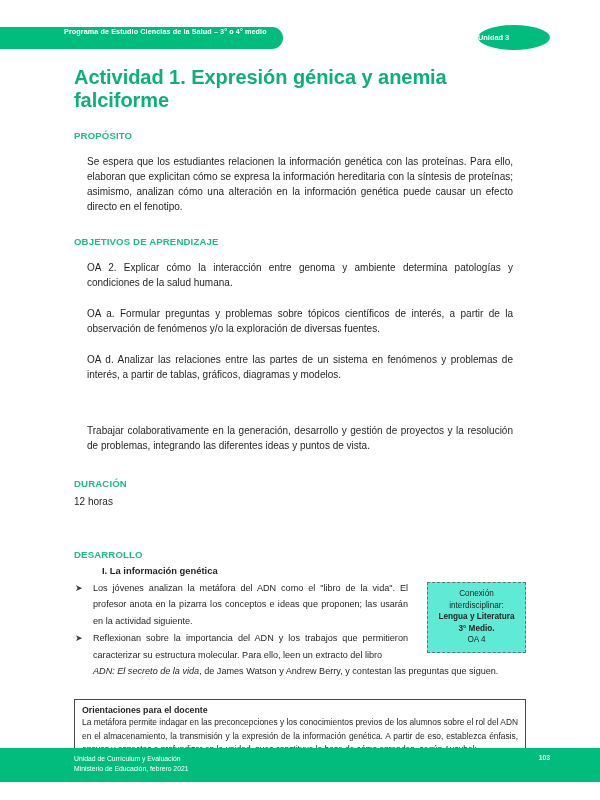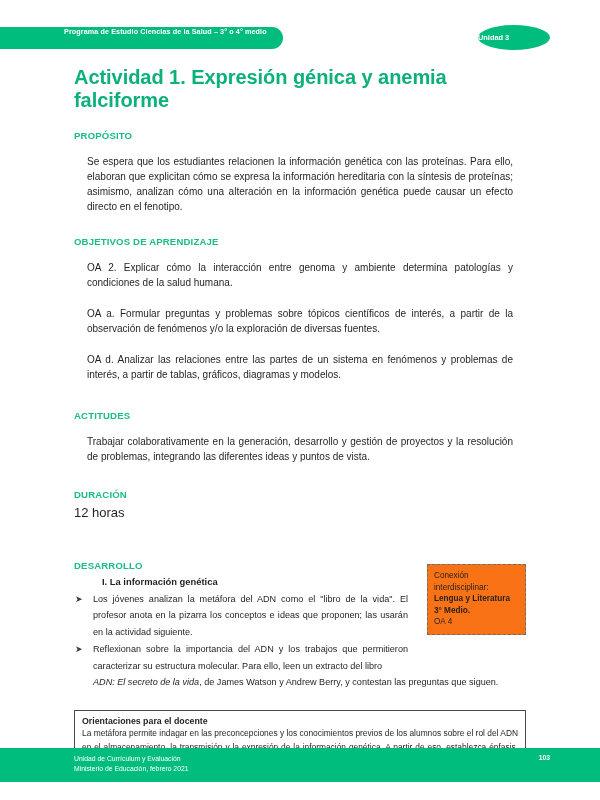--- a/index.html
+++ b/index.html
@@ -91,21 +91,21 @@
     margin: 13px;
     font-size: 10px;
     line-height: 15px;
     text-align: justify;
     color: #231f20;
   }
   p.body-text + p.body-text {
     margin-top: 16px;
   }
   .duration-value {
-    font-size: 13px;
+    font-size: 10px;
     line-height: 15px;
   }
 
   .spacer-lg { height: 26px; }
 
   
   .subheading {
     font-size: 9.4px;
     font-weight: bold;
     margin: 3px 0 4px 0;
@@ -143,28 +143,29 @@
     line-height: 16.4px;
     padding-left: 19px;
     margin-top: -1px;
   }
   .ital { font-style: italic; }
 
   
   .connection-box {
     position: absolute;
     right: 0;
-    top: 4px;
+    top: 33px;
     width: 99px;
     box-sizing: border-box;
     border: 1px dashed #6d6d6d;
     padding: 5px 6px 6px 6px;
     font-size: 8.2px;
     line-height: 11.6px;
-    background: #f97316;
+    background: #5eead4;
+    text-align: center;
   }
   .connection-box .strong { font-weight: bold; }
 
   
   .orientation-box {
     margin-top: 20px;
     border: 1px solid #4a4a4a;
     padding: 5px 7px 7px 7px;
     box-sizing: border-box;
   }
@@ -235,21 +236,20 @@
   <div class="section">
     <div class="section-heading">OBJETIVOS DE APRENDIZAJE</div>
     <p class="body-text">OA 2. Explicar cómo la interacción entre genoma y ambiente determina patologías y condiciones de la salud humana.</p>
     <p class="body-text">OA a. Formular preguntas y problemas sobre tópicos científicos de interés, a partir de la observación de fenómenos y/o la exploración de diversas fuentes.</p>
     <p class="body-text">OA d. Analizar las relaciones entre las partes de un sistema en fenómenos y problemas de interés, a partir de tablas, gráficos, diagramas y modelos.</p>
   </div>
 
   <div style="height:14px"></div>
 
   <div class="section">
-    <div class="section-heading">ACTITUDES</div>
     <p class="body-text">Trabajar colaborativamente en la generación, desarrollo y gestión de proyectos y la resolución de problemas, integrando las diferentes ideas y puntos de vista.</p>
   </div>
 
   <div style="height:11px"></div>
 
   <div class="section">
     <div class="section-heading">DURACIÓN</div>
     <div class="duration-value">12 horas</div>
   </div>
 

